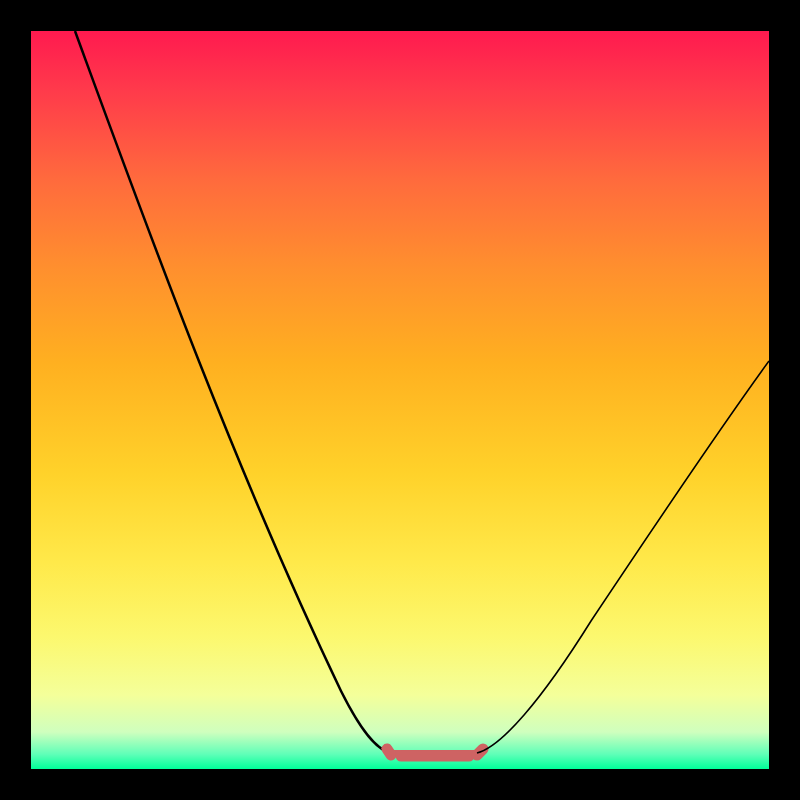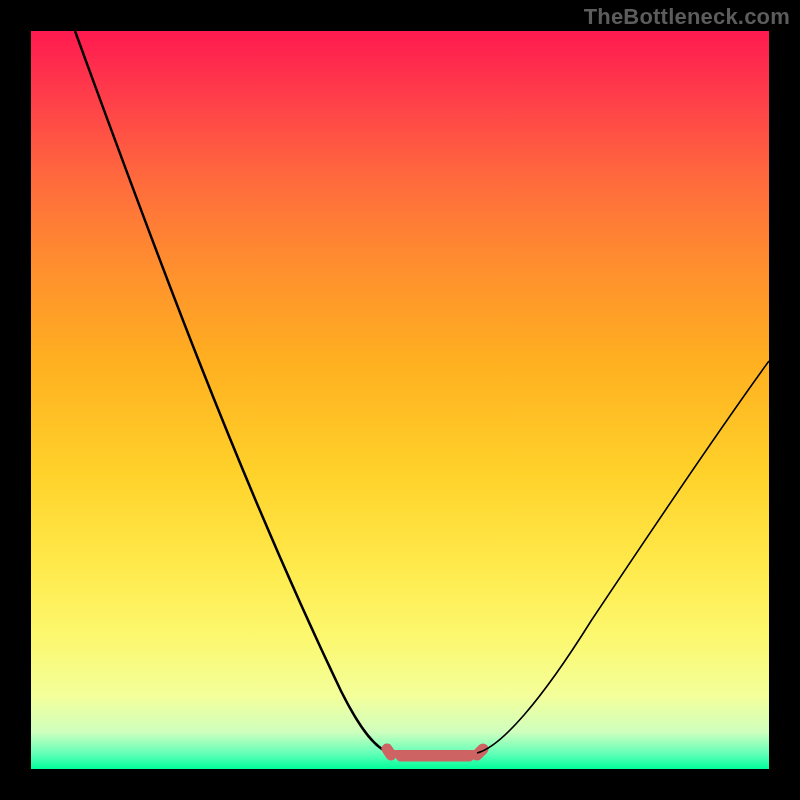--- a/index.html
+++ b/index.html
@@ -50,21 +50,20 @@
   }
   .curve .line-main { fill: none; stroke: #000; stroke-width: 2.5; }
   .curve .line-main.sub { stroke-width: 1.6; }
   .curve .floor { fill: none; stroke: #ce6363; stroke-width: 11; stroke-linecap: round; }
   .curve .floor-link { fill: none; stroke: #ce6363; stroke-width: 6; }
 </style>
 </head>
 <body>
 
 <div class="frame">
-  <div class="watermark">TheBottleneck.com</div>
 
   <div class="plot-area">
     <svg class="curve" viewBox="0 0 738 738" preserveAspectRatio="none">
 
       <path class="line-main" d="M 44 0
                C 110 180, 200 430, 310 660
                C 335 710, 350 720, 360 722"></path>
 
       <path class="floor-link" d="M 352 715 L 360 722 L 445 722 L 452 716"></path>
       <path class="floor" d="M 356 718 L 360 724"></path>

